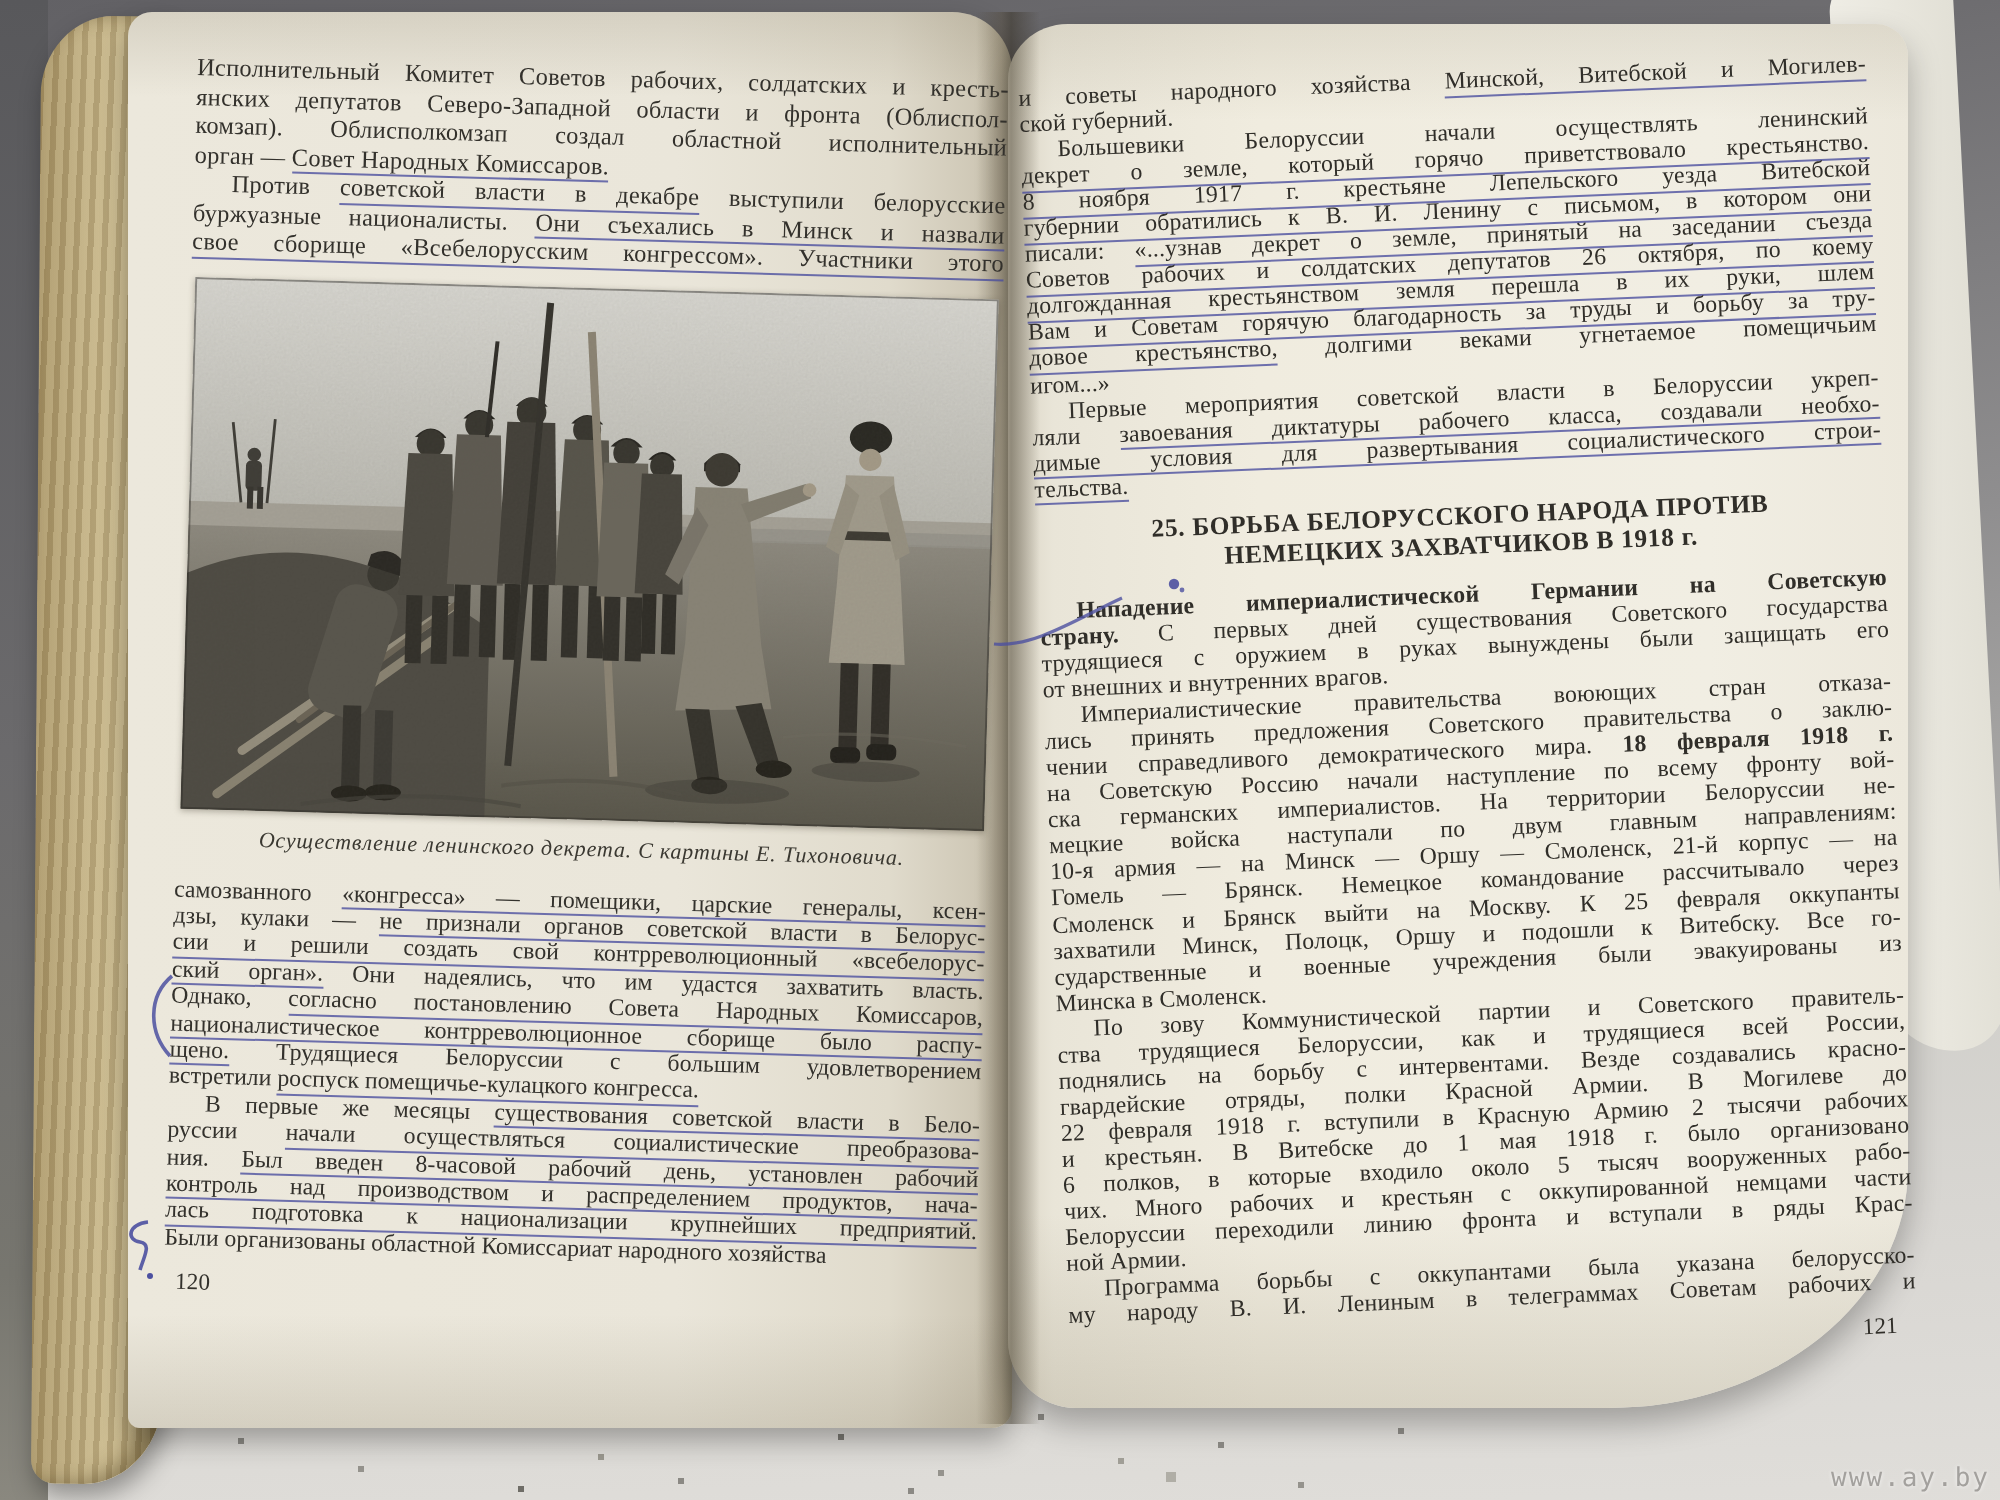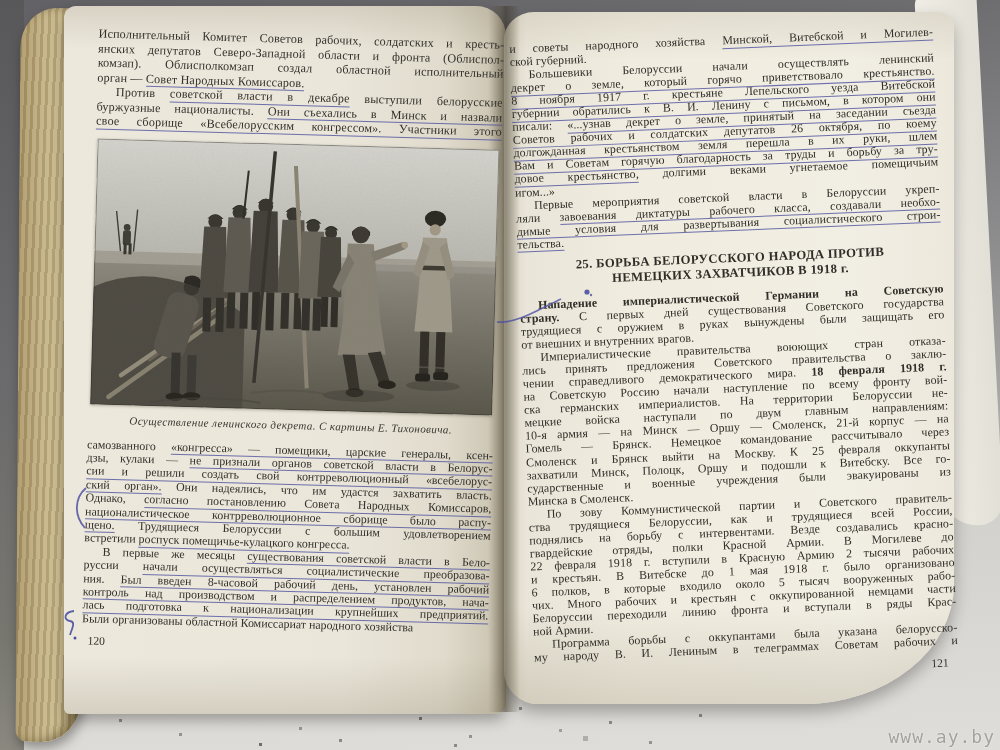--- a/index.html
+++ b/index.html
@@ -60,21 +60,21 @@
     letter-spacing:.35px;margin:8px 0 9px;}
   .figure{width:402px;height:266px;margin:10px auto 0;box-shadow:0 1px 3px rgba(60,55,40,.35);}
   .caption{text-align:center;font-style:italic;font-size:11px;letter-spacing:.4px;
     margin-top:9px;color:#3a3831;}
   .pagenum{font-size:11.6px;margin-top:9px;}
   .pagenum.left{padding-left:6px;}
   .pagenum.right{text-align:right;padding-right:10px;}
   
   .mark{position:absolute;pointer-events:none;}
   .watermark{position:absolute;right:5px;bottom:3px;
-    font-family:"DejaVu Sans Mono",monospace;font-size:18px;letter-spacing:1px;
+    font-family:"DejaVu Sans Mono",monospace;font-size:13px;letter-spacing:1px;
     color:rgba(150,148,144,.85);text-shadow:0 0 2px rgba(255,255,255,.8);}
 </style>
 </head>
 <body>
 
 <div class="stage">
   <div class="backdrop"></div>
   <div class="surface"></div>
   <div class="speckles"></div>
   <div class="left-wall"></div>

